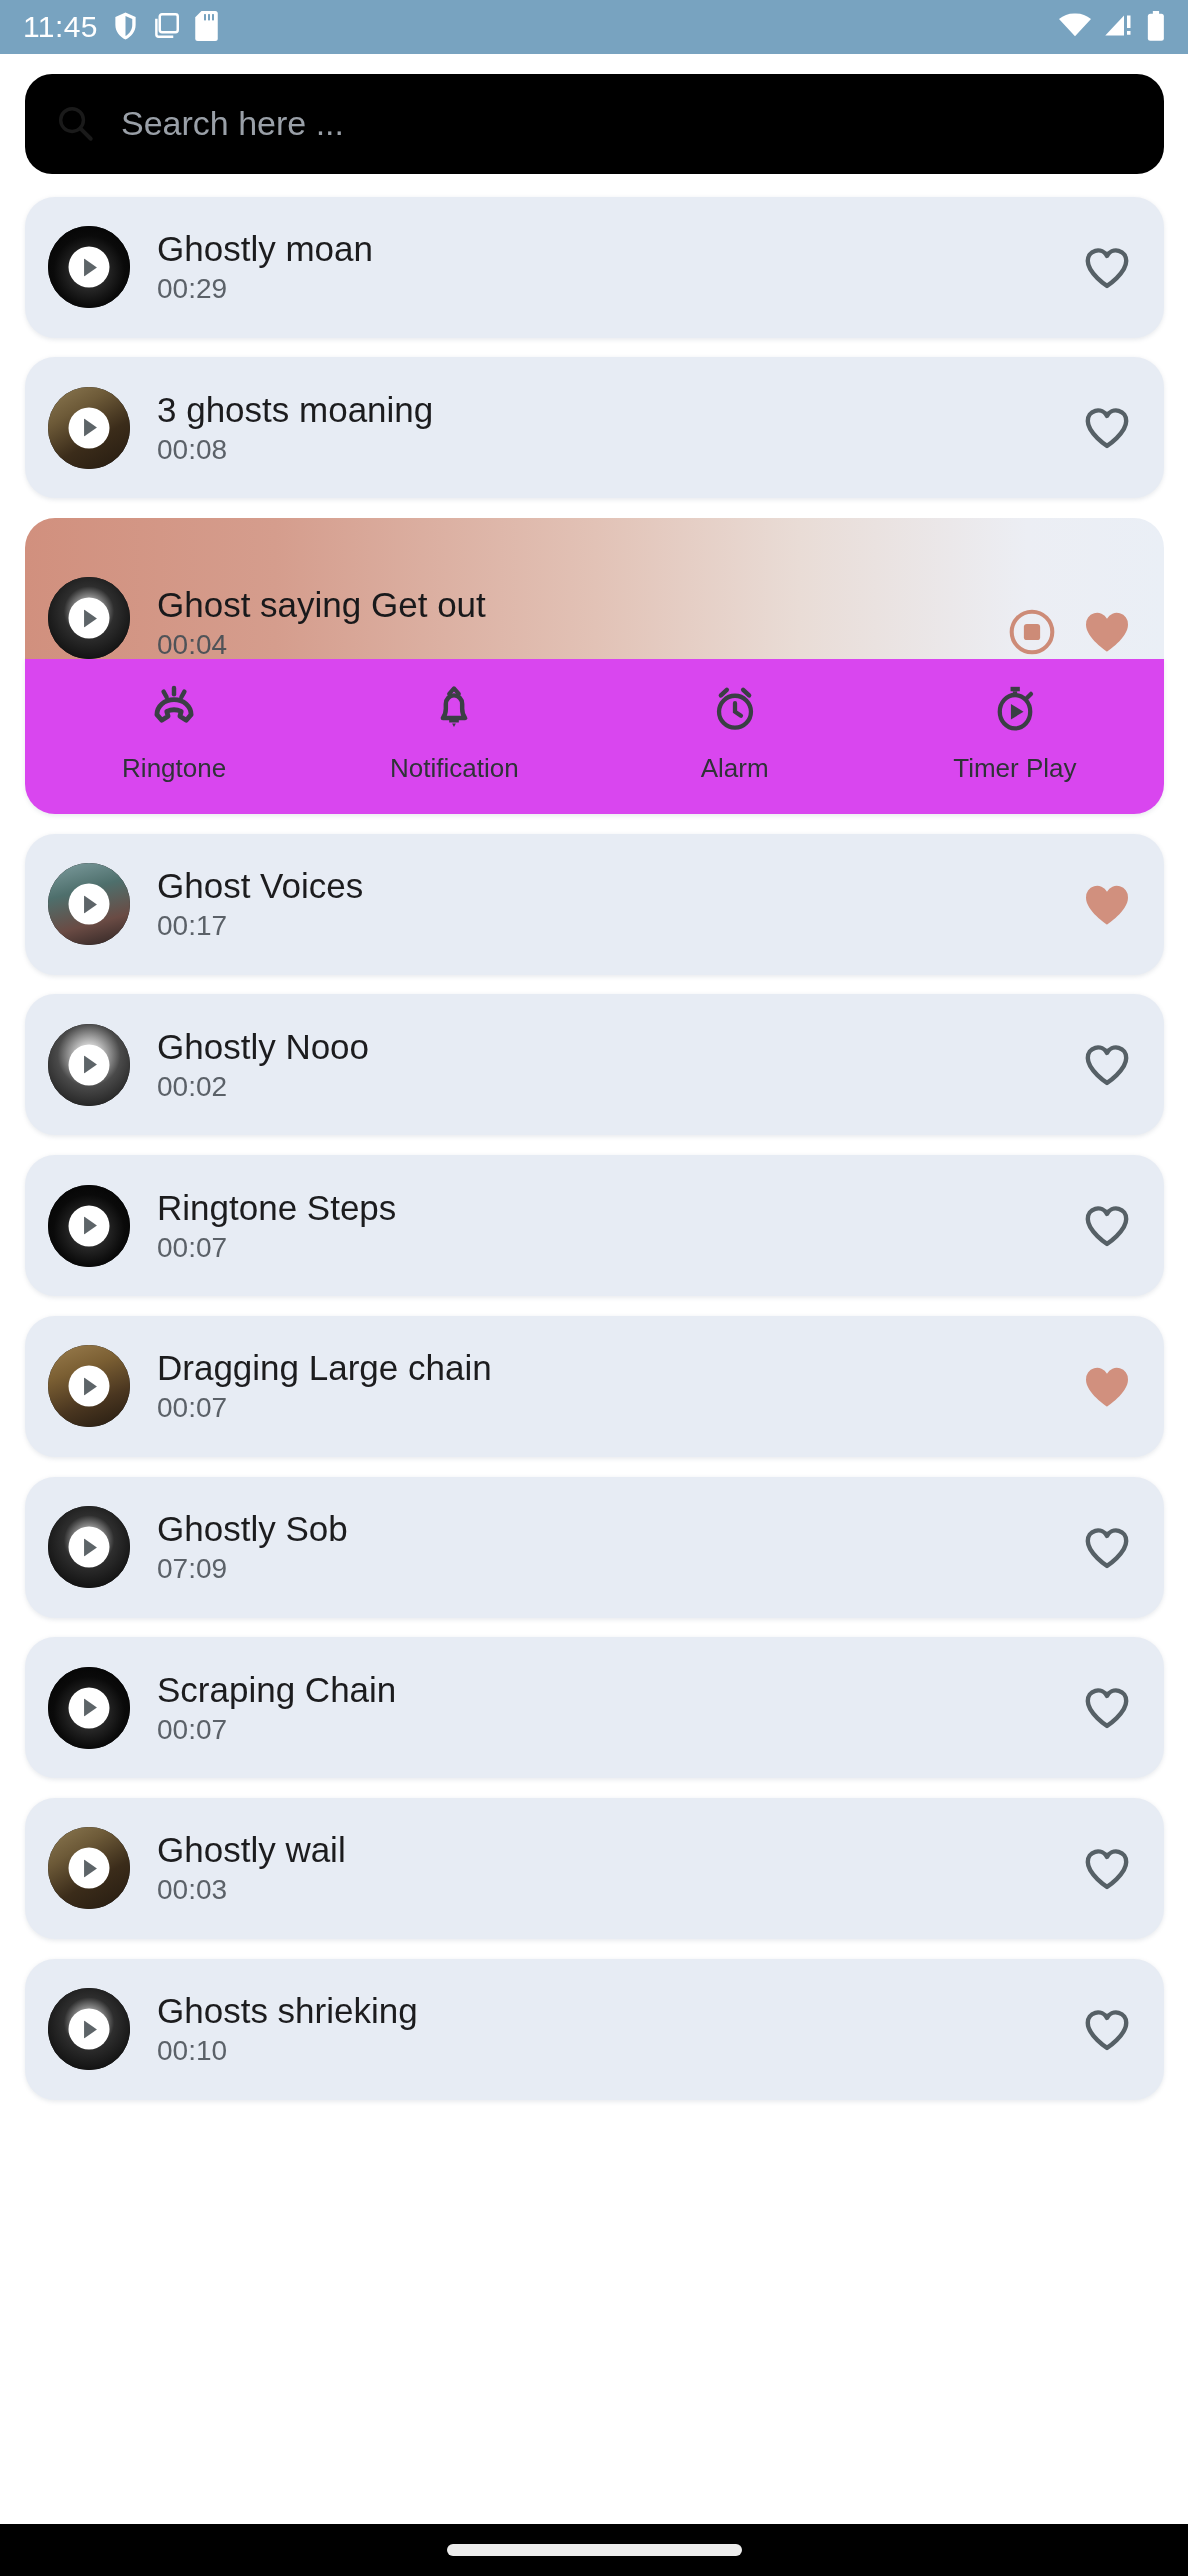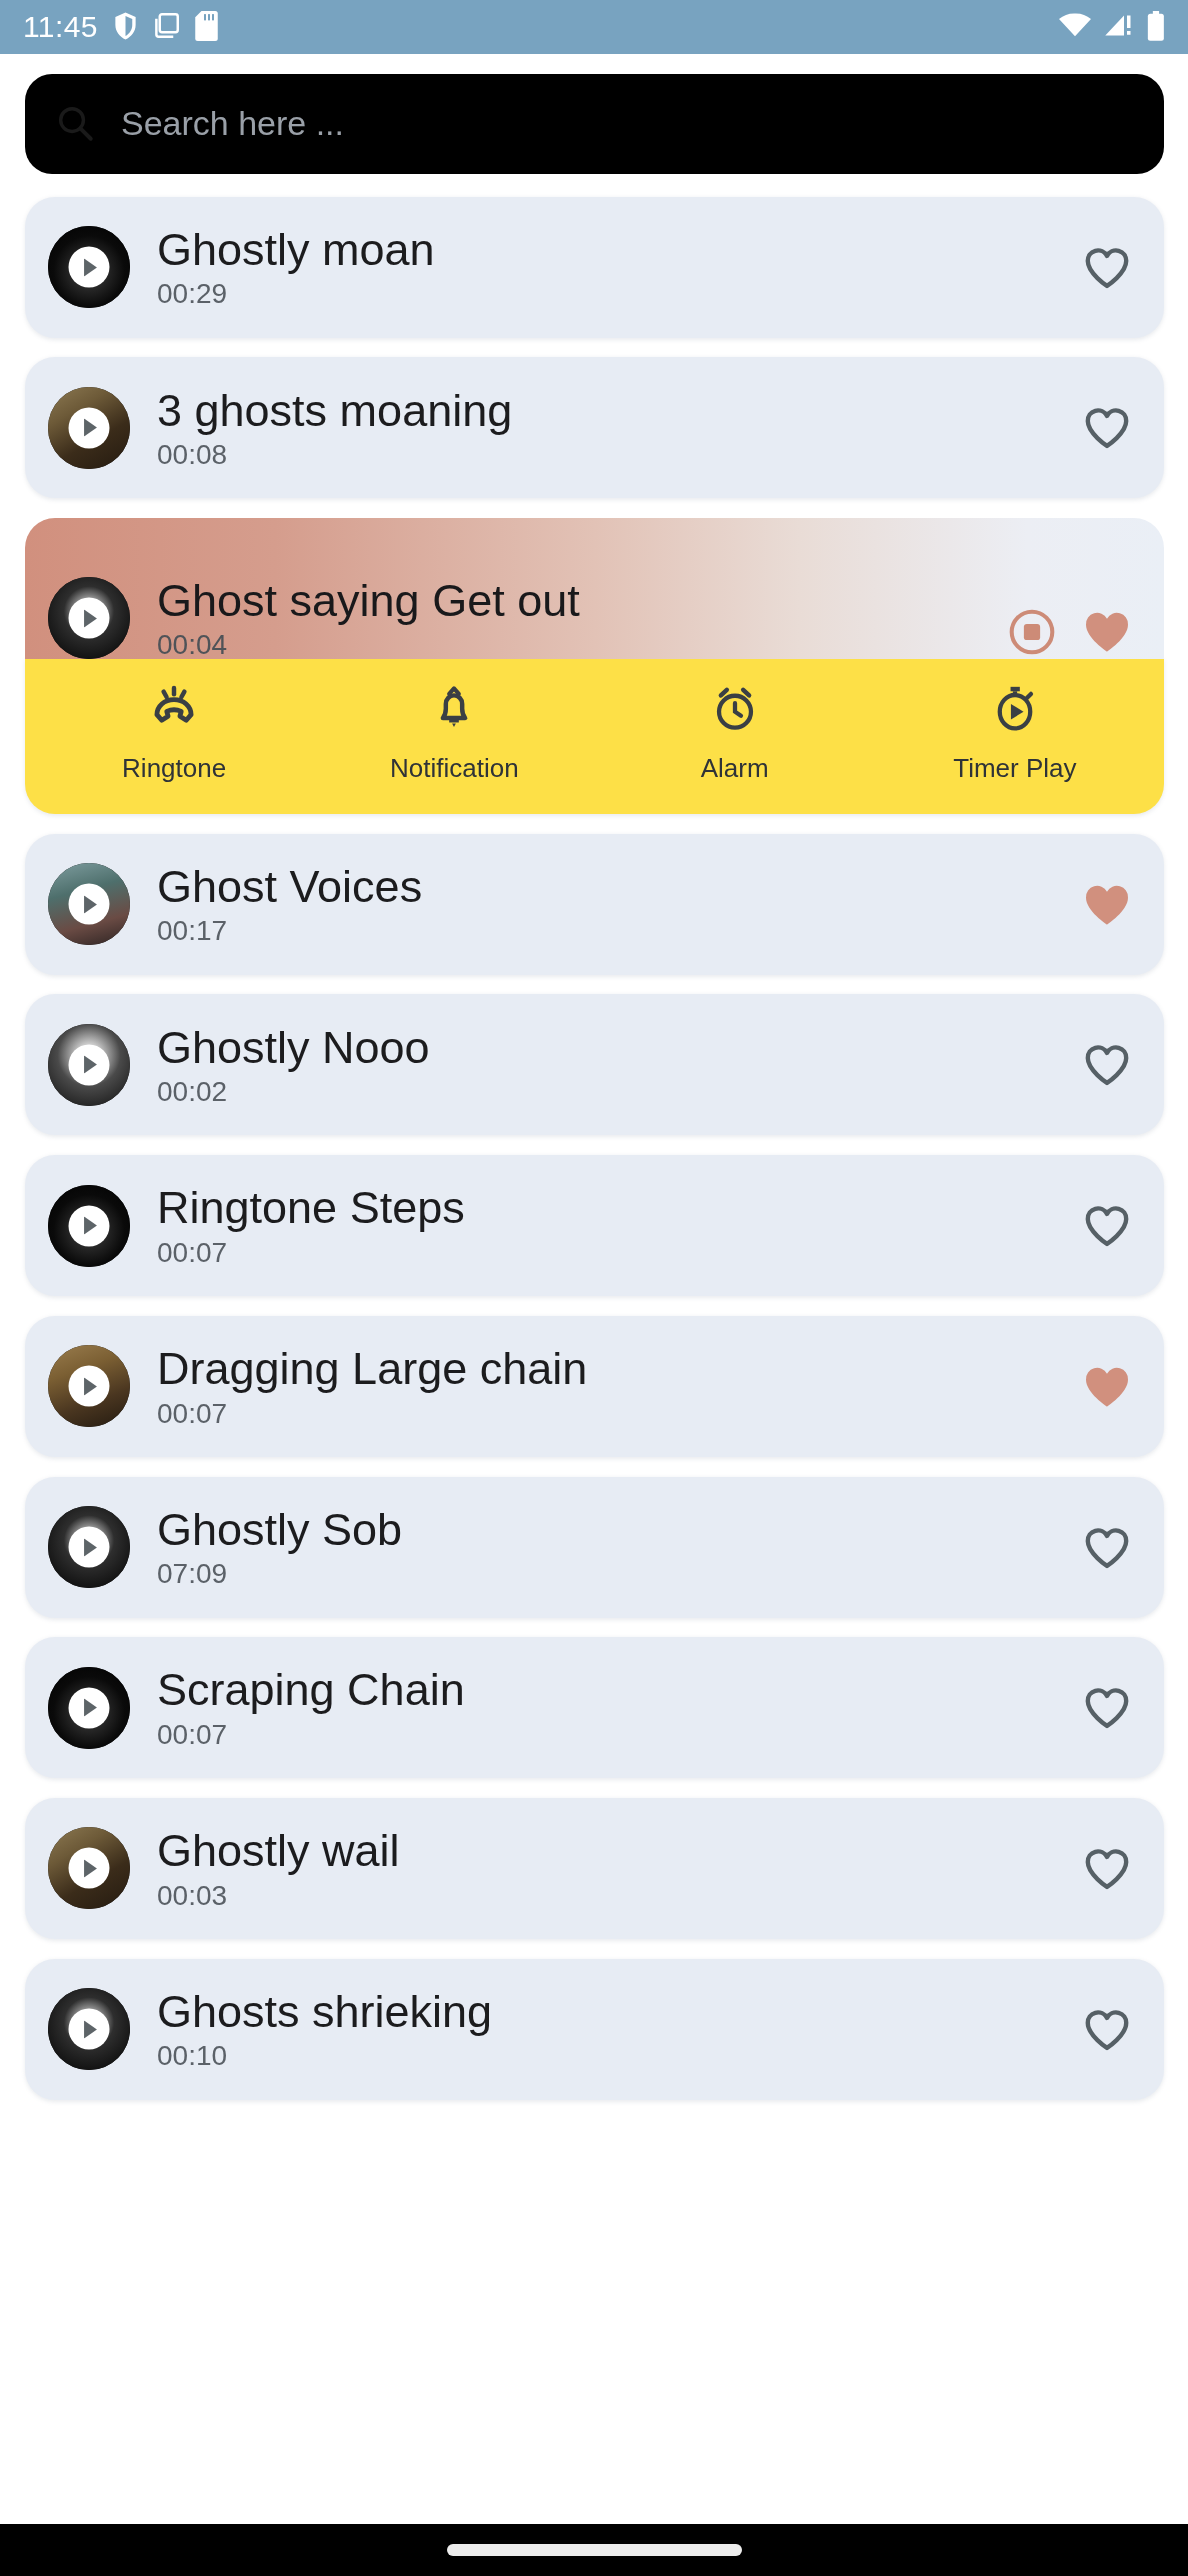--- a/index.html
+++ b/index.html
@@ -74,21 +74,21 @@
   .thumb .playdot{
     position:absolute; left:50%; top:50%;
     transform:translate(-50%,-50%);
     width:41px; height:41px;
     border-radius:50%;
     background:#ffffff;
     display:flex; align-items:center; justify-content:center;
   }
   .thumb .playdot svg{ margin-left:2.7px; }
   .meta{ margin-left:27px; display:flex; flex-direction:column; gap:7.2px; }
-  .title{ font-size:45px; color:#1c1c1e; line-height:1.05; }
+  .title{ font-size:35px; color:#1c1c1e; line-height:1.05; }
   .dur{ font-size:28px; color:#5b6168; line-height:1; }
   .spacer{ flex:1; }
   .fav{ width:55px; height:55px; display:flex; align-items:center; justify-content:center; flex:0 0 55px; }
 
   
   .card.playing{
     background:linear-gradient(90deg,#d1907e 0%, #d59d8d 22%, #e2c2b6 50%, #e9dcd6 68%, #eceef4 88%, #eaeff6 100%);
     border-bottom-left-radius:0; border-bottom-right-radius:0;
     margin-bottom:0;
     box-shadow:none;
@@ -98,21 +98,21 @@
   .card.playing .title{ color:#19191b; }
   .card.playing .dur{ color:#4f5358; }
   .stop-btn{
     width:55px; height:55px; flex:0 0 55px;
     display:flex; align-items:center; justify-content:center;
     margin-right:19.7px;
   }
 
   
   .actions{
-    background:#fde047;
+    background:#d946ef;
     border-bottom-left-radius:30px;
     border-bottom-right-radius:30px;
     display:flex;
     padding:23px 9px 30px 9px;
     margin-bottom:19.7px;
     box-shadow:0 1.8px 4.5px rgba(120,130,150,.16);
   }
   .action{
     flex:1;
     display:flex; flex-direction:column; align-items:center; gap:16px;

